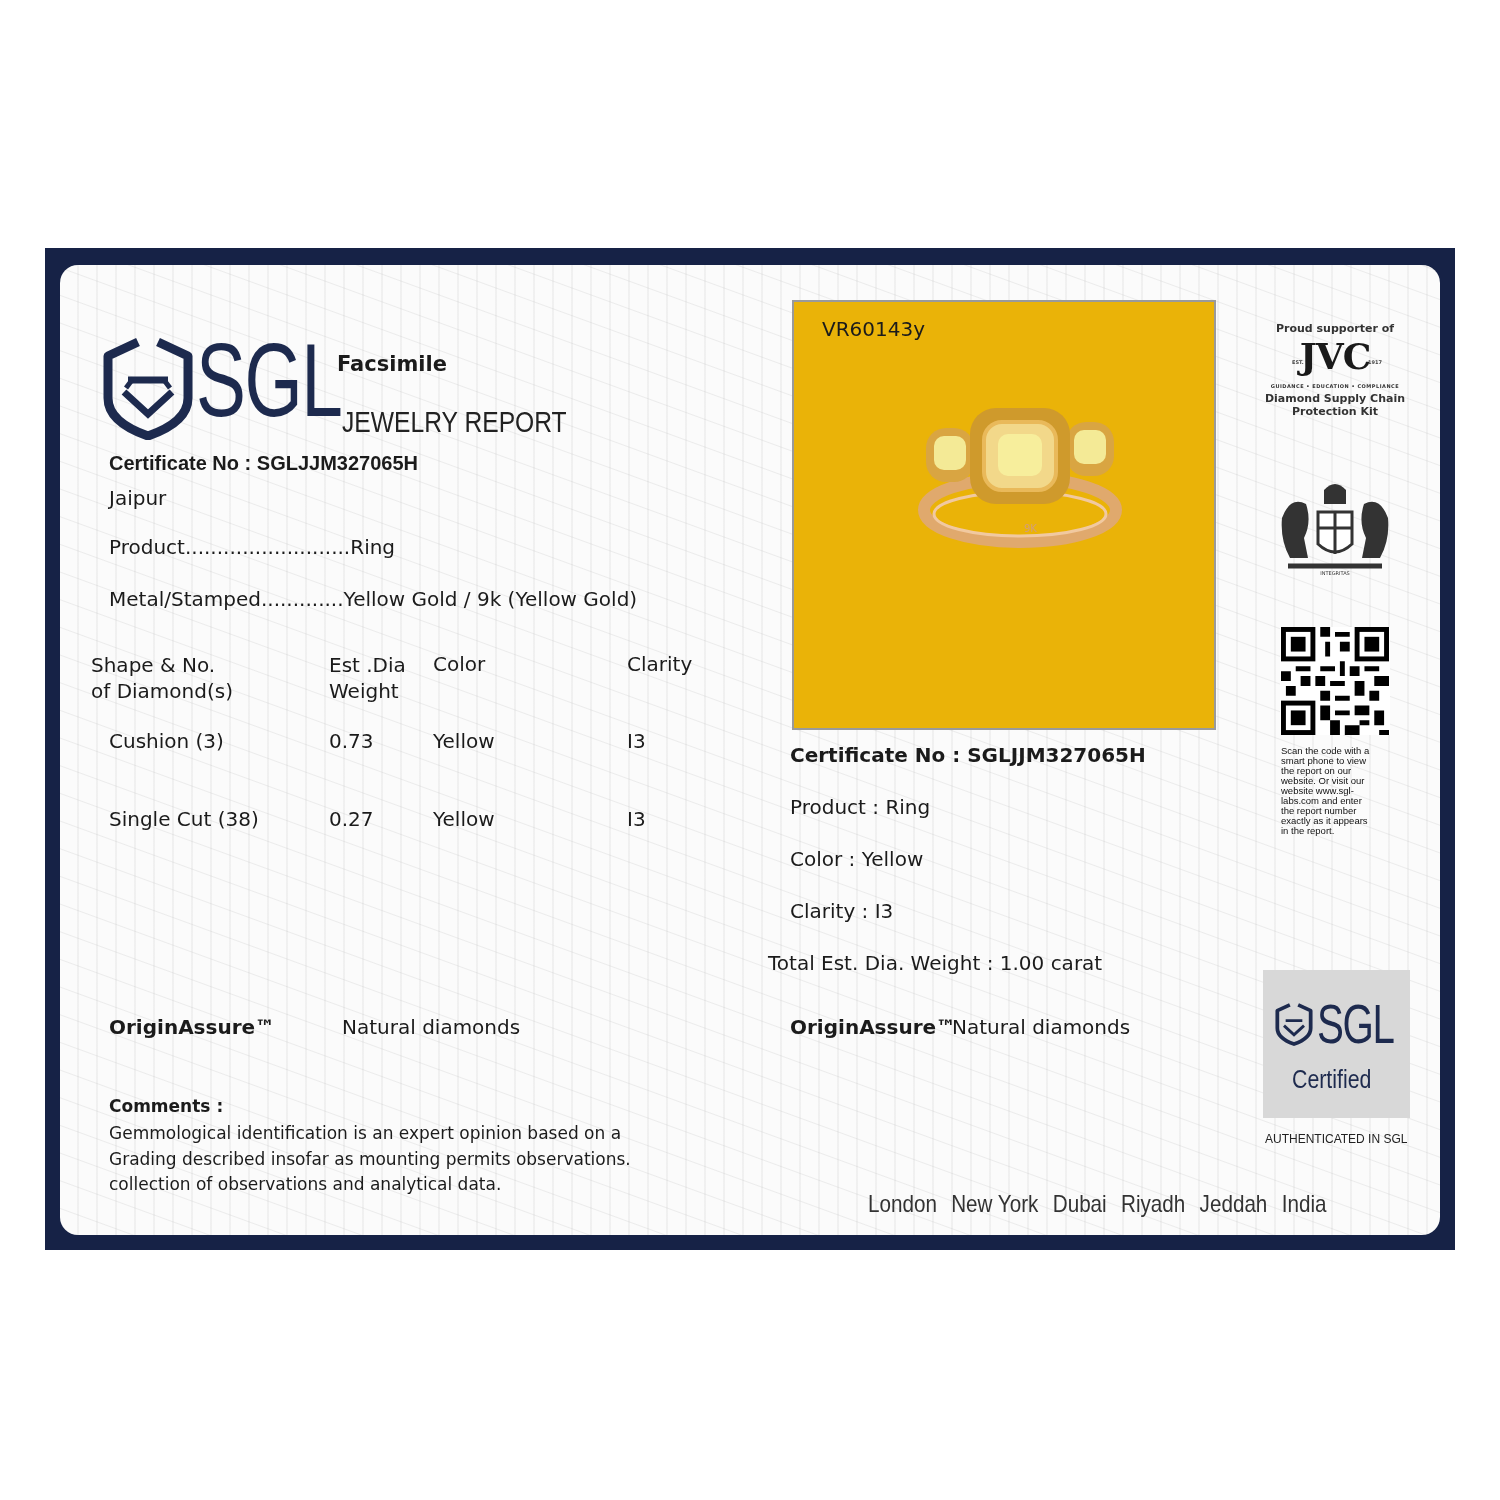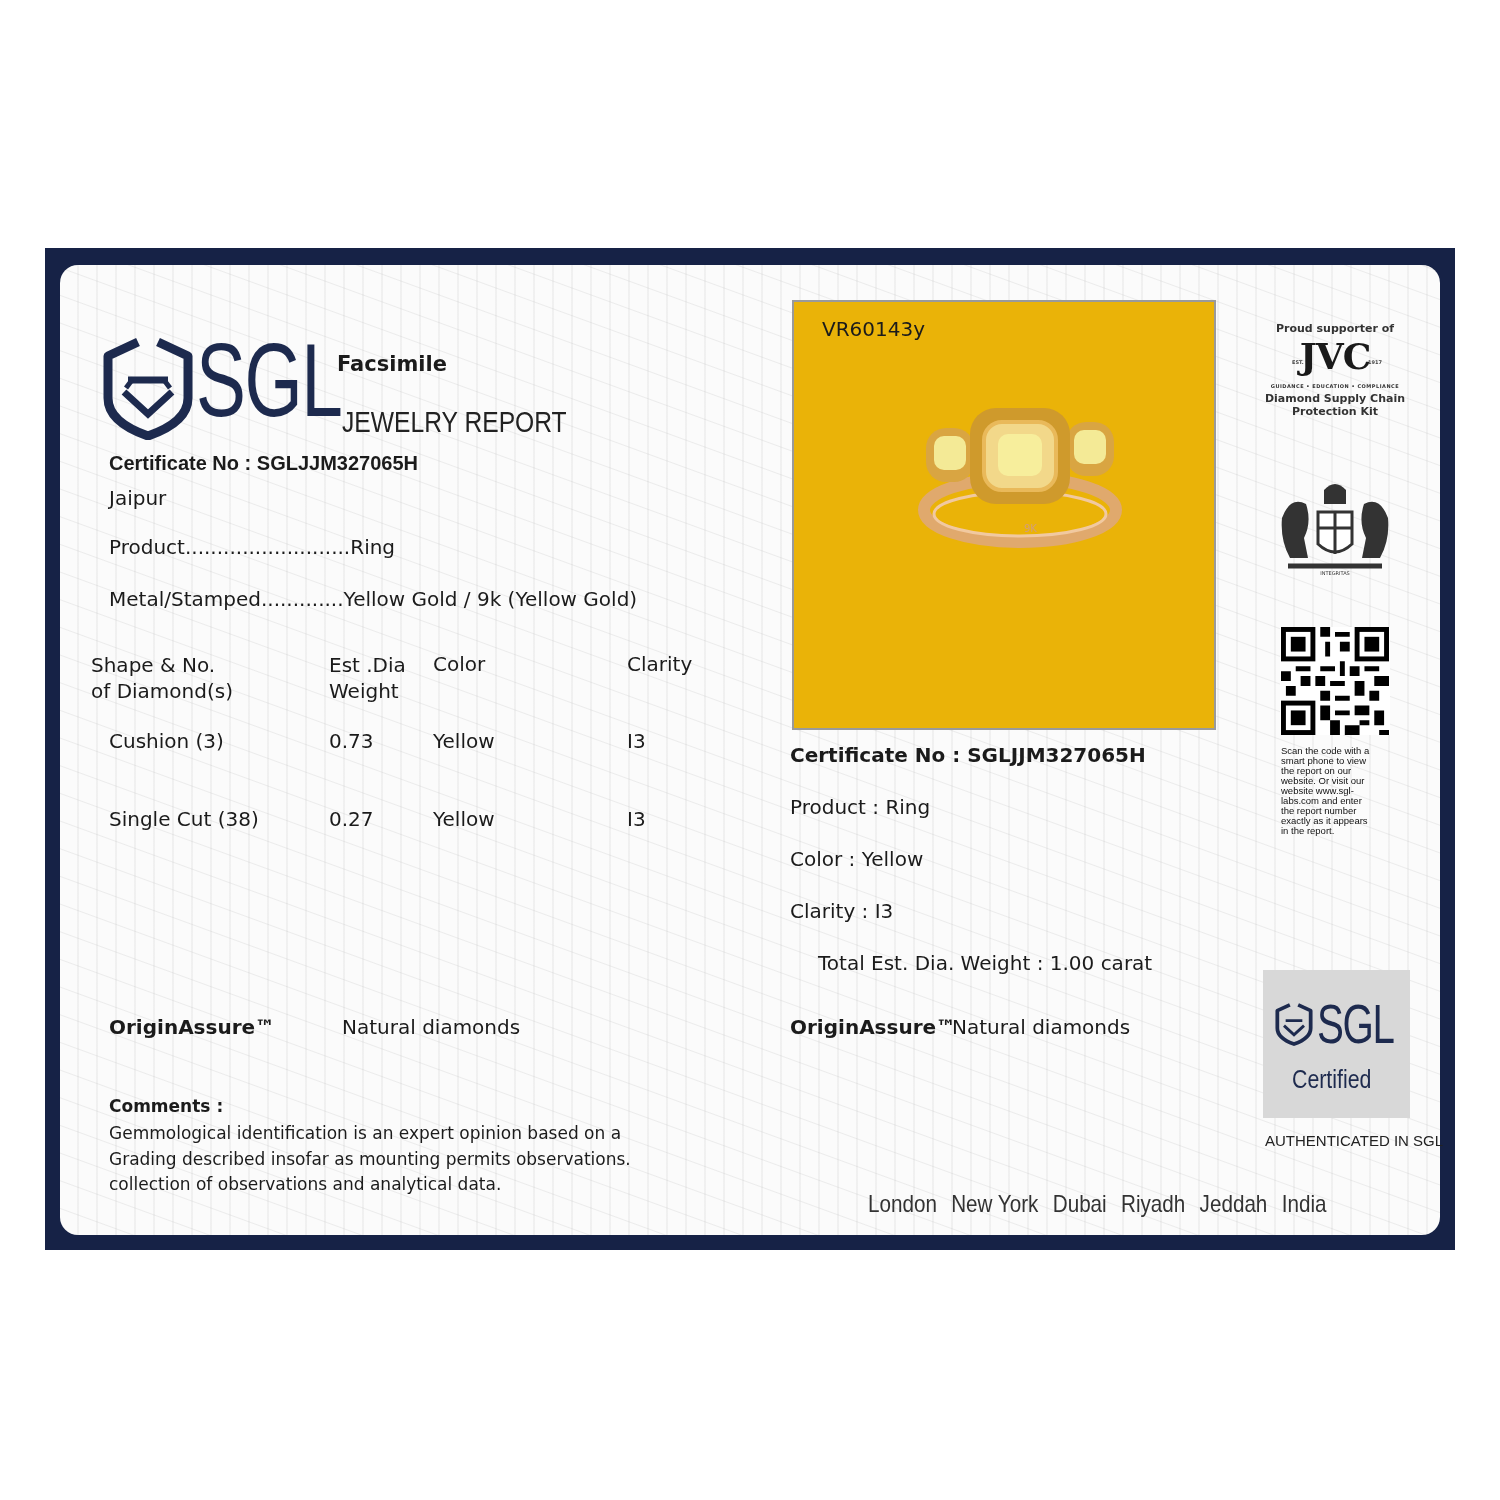--- a/index.html
+++ b/index.html
@@ -87,21 +87,21 @@
     <rect x="22" y="44" width="32" height="34" rx="10" fill="#f4ea96"></rect>
     <rect x="162" y="38" width="32" height="34" rx="10" fill="#f4ea96"></rect>
     <text x="112" y="140" font-size="10" fill="#d39e78" font-family="DejaVu Sans, sans-serif">9K</text>
   </svg>
 </div>
 
 <div class="abs t b" style="left:790px;top:743px;font-weight:bold;">Certificate No : SGLJJM327065H</div>
 <div class="abs t" style="left:790px;top:795px;">Product : Ring</div>
 <div class="abs t" style="left:790px;top:847px;">Color : Yellow</div>
 <div class="abs t" style="left:790px;top:899px;">Clarity : I3</div>
-<div class="abs t" style="left:818px;top:951px;">Total Est. Dia. Weight : 1.00 carat</div>
+<div class="abs t" style="left:768px;top:951px;">Total Est. Dia. Weight : 1.00 carat</div>
 <div class="abs t b" style="left:790px;top:1015px;">OriginAssure™</div>
 <div class="abs t" style="left:952px;top:1015px;">Natural diamonds</div>
 
 <div class="abs" style="left:1240px;top:322px;width:190px;text-align:center;font-weight:bold;">
   <div style="font-size:11px;color:#333;">Proud supporter of</div>
   <div style="position:relative;height:44px;">
     <span style="position:absolute;left:52px;top:24px;font-size:5px;color:#444;">EST.</span>
     <span style="position:absolute;left:0;right:0;top:0;font-family:'DejaVu Serif',serif;font-size:36px;color:#1a1a1a;letter-spacing:-1px;">JVC</span>
     <span style="position:absolute;left:128px;top:24px;font-size:5px;color:#444;">1917</span>
   </div>
@@ -146,21 +146,21 @@
 </div>
 
 <div class="cert-badge">
   <svg class="abs" style="left:11px;top:31px;" width="40" height="46" viewBox="0 0 96 104">
     <path d="M38 6 L8 20 L8 62 Q8 86 48 100 Q88 86 88 62 L88 20 L58 6" fill="none" stroke="#1d2a4e" stroke-width="9" stroke-linejoin="round"></path>
     <path d="M28 44 L68 44 M24 56 L48 78 L72 56" fill="none" stroke="#1d2a4e" stroke-width="7"></path>
   </svg>
   <div class="abs logo-text" style="left:54px;top:26px;font-size:56px;line-height:56px;transform:scaleX(0.72);transform-origin:left top;">SGL</div>
   <div class="abs" style="left:29px;top:94px;font-size:26px;color:#1d2a4e;font-family:'Liberation Sans',sans-serif;transform:scaleX(0.82);transform-origin:left top;">Certified</div>
 </div>
-<div class="abs" style="left:1265px;top:1132px;font-size:15px;color:#222;font-family:'Liberation Sans',sans-serif;">AUTHENTICATED IN SGL</div>
+<div class="abs" style="left:1265px;top:1132px;font-size:12px;color:#222;font-family:'Liberation Sans',sans-serif;">AUTHENTICATED IN SGL</div>
 
 <div class="abs cities" style="left:868px;top:1190px;font-size:24px;color:#333;font-family:'Liberation Sans',sans-serif;transform:scaleX(0.86);transform-origin:left top;white-space:nowrap;">
   <span>London</span>
   <span>New York</span>
   <span>Dubai</span>
   <span>Riyadh</span>
   <span>Jeddah</span>
   <span>India</span>
 </div>
 

